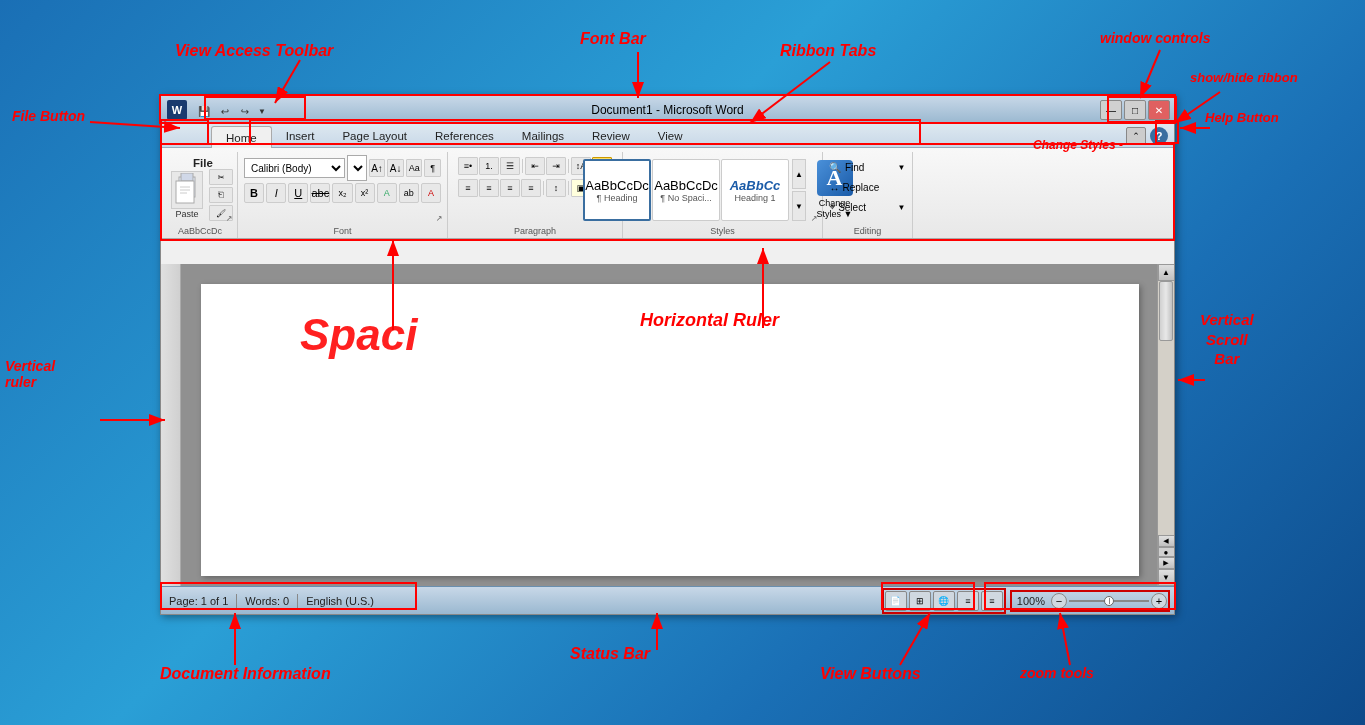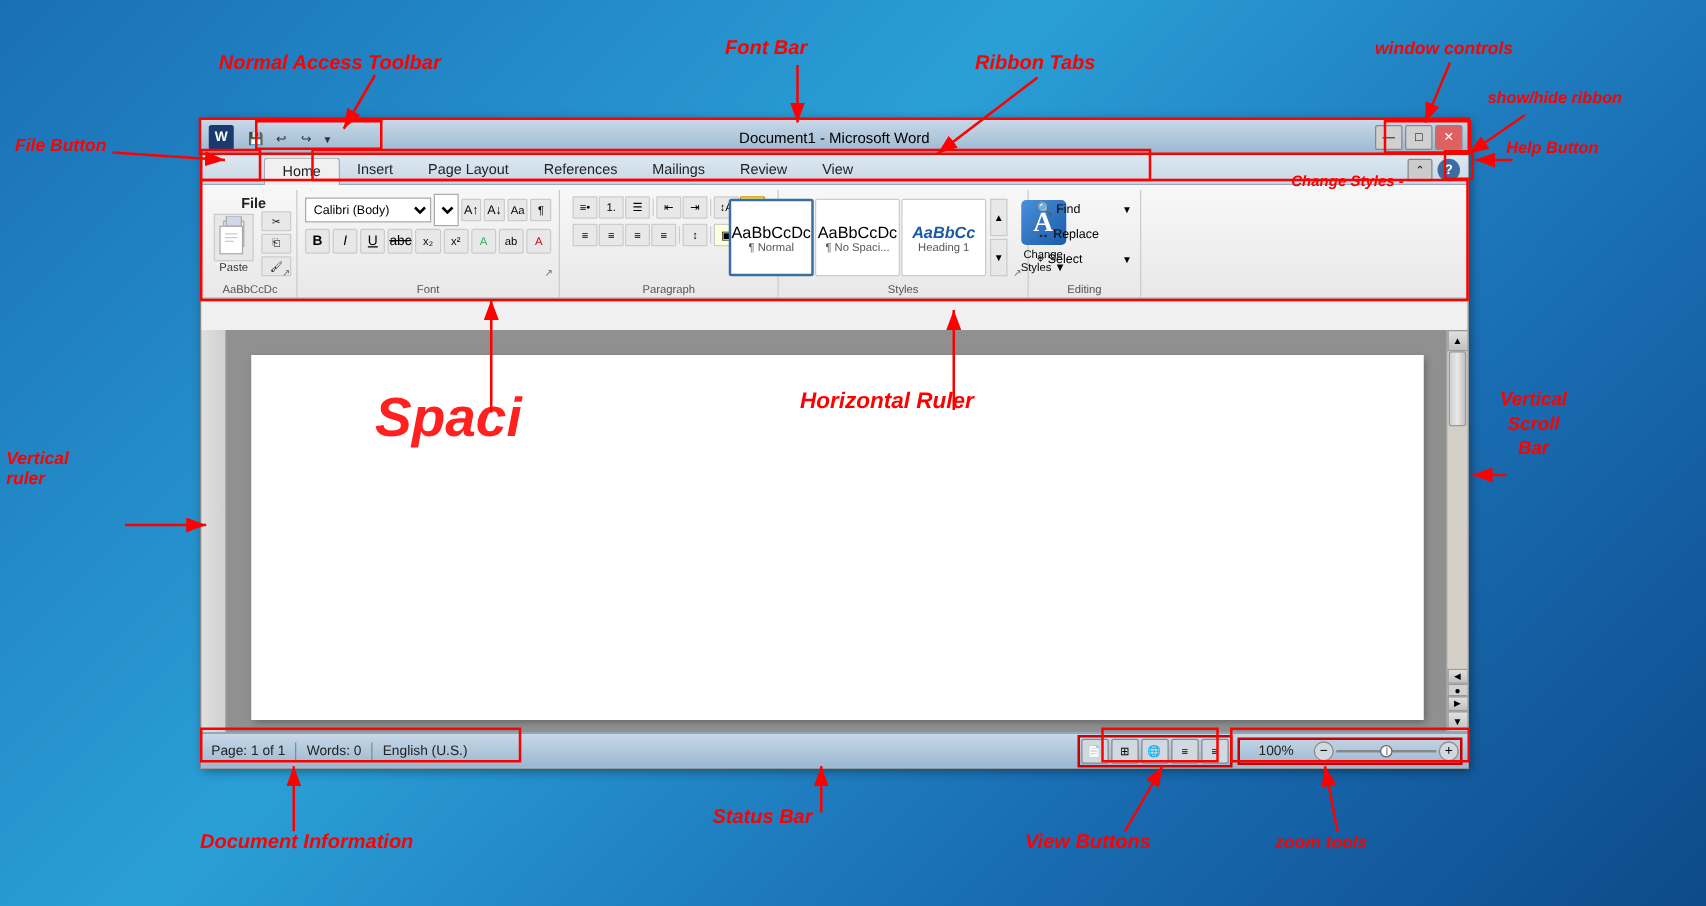--- a/index.html
+++ b/index.html
@@ -512,21 +512,21 @@
       cursor: pointer;
       display: flex;
       align-items: center;
       justify-content: center;
       font-size: 9px;
       border-radius: 2px;
     }
     .zoom-pct {
       font-size: 11px;
       color: #222;
-      padding: 0 14px;
+      padding: 0 4px;
     }
     .zoom-btn {
       width: 16px;
       height: 16px;
       background: #d0d8e0;
       border: 1px solid #888;
       cursor: pointer;
       display: flex;
       align-items: center;
       justify-content: center;
@@ -798,21 +798,21 @@
         <span class="ribbon-section-label">Paragraph</span>
         <button class="section-expand-btn">↗</button>
       </div>
 
       <div class="ribbon-section styles-section">
         <div style="display:flex;align-items:center;gap:1px;height:72px;">
           <div class="styles-list">
 
             <div class="style-item active-border">
               <span style="font-size:13px;">AaBbCcDc</span>
-              <span style="font-size:9px;color:#555;">¶ Normal</span>
+              <span style="font-size:9px;color:#555;">¶ Heading</span>
             </div>
 
             <div class="style-item">
               <span style="font-size:13px;">AaBbCcDc</span>
               <span style="font-size:9px;color:#555;">¶ No Spaci...</span>
             </div>
 
             <div class="style-item">
               <span style="font-size:13px;color:#1a5ba8;font-weight:bold;font-style:italic;">AaBbCc</span>
               <span style="font-size:9px;color:#555;">Heading 1</span>
@@ -913,21 +913,21 @@
           <div class="zoom-thumb"></div>
           <div class="zoom-tick" style="left:50%;"></div>
         </div>
         <button class="zoom-btn">+</button>
       </div>
     </div>
   </div>
 
 </div>
 
-<div class="annotation" style="left:175px;top:42px;font-size:16px;">Normal Access Toolbar</div>
+<div class="annotation" style="left:175px;top:42px;font-size:16px;">View Access Toolbar</div>
 
 <div class="annotation" style="left:580px;top:30px;font-size:16px;">Font Bar</div>
 
 <div class="annotation" style="left:780px;top:42px;font-size:16px;">Ribbon Tabs</div>
 
 <div class="annotation" style="left:1100px;top:30px;font-size:14px;">window controls</div>
 
 <div class="annotation" style="left:1190px;top:70px;font-size:13px;">show/hide ribbon</div>
 
 <div class="annotation" style="left:12px;top:108px;font-size:14px;">File Button</div>

